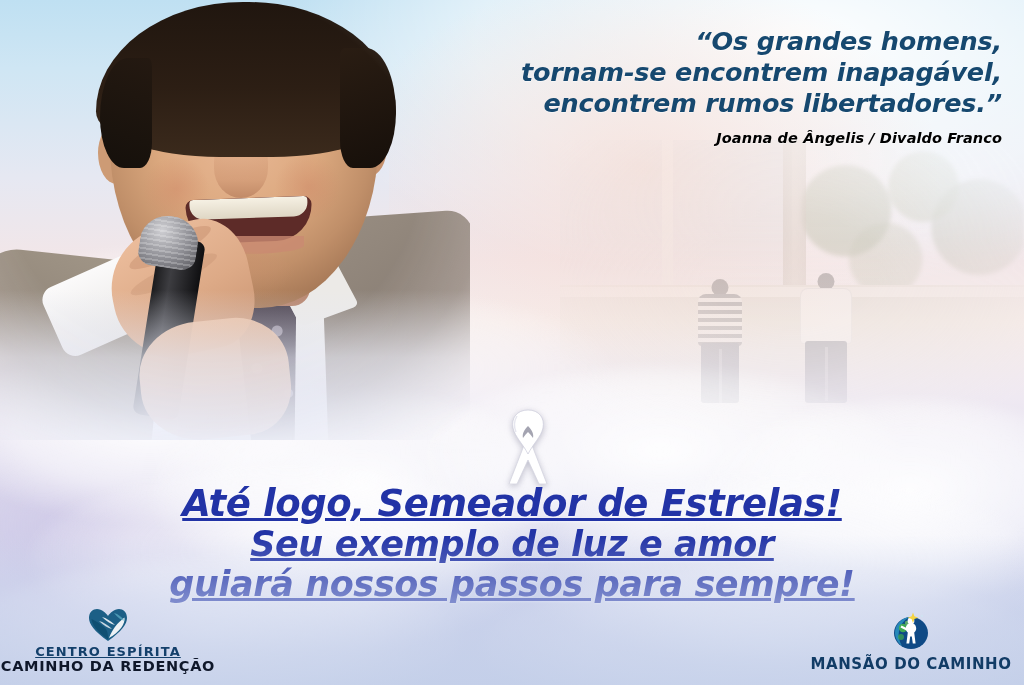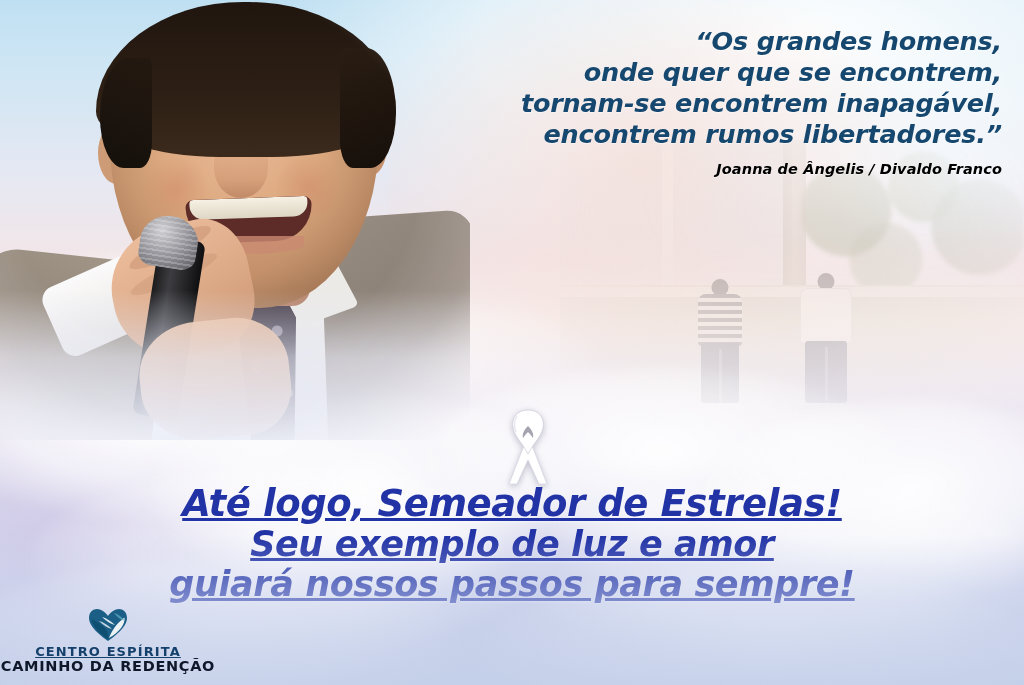--- a/index.html
+++ b/index.html
@@ -466,21 +466,20 @@
     <div class="p-cuff"></div>
     <div class="p-hand"></div>
     <div class="p-mic"></div>
     <div class="p-mic-head"></div>
     <div class="p-hand2"></div>
     <div class="portrait-fog"></div>
   </div>
 
   <div class="quote-block">
     <div class="quote-line">“Os grandes homens,</div>
-    <div class="quote-line">onde quer que se encontrem,</div>
     <div class="quote-line">tornam-se encontrem inapagável,</div>
     <div class="quote-line">encontrem rumos libertadores.”</div>
     <div class="quote-attr">Joanna de Ângelis / Divaldo Franco</div>
   </div>
 
   <div class="ribbon-wrap">
     <svg class="ribbon-svg" width="62" height="76" viewBox="0 0 62 76" aria-hidden="true">
       <path d="M31 27 L12 76 L20 76 L31 52 L42 76 L50 76 Z" fill="#ffffff" stroke="#d4d4e0" stroke-width="0.8"></path>
       <path d="M31 2 C20 2 14 10 16 20 C18 29 26 36 31 46
                C36 36 44 29 46 20 C48 10 42 2 31 2 Z" fill="#ffffff" stroke="#cfcfdd" stroke-width="0.8"></path>
@@ -504,14 +503,31 @@
       <path d="M20 31.5 C9 23.5 4 17 3.5 11 C8 13 13 16 17 20 C19 22 20 25 20 31.5 Z" fill="#0f4f72"></path>
       <path d="M21 30 C24 22 29 15 36.5 9.5 C37.5 16 31.5 24 21 30 Z" fill="#ffffff" opacity="0.92"></path>
       <path d="M14 9 C18 10 23 13 27 17 C23 16 18 13 14 9 Z" fill="#ffffff" opacity="0.85"></path>
       <path d="M11 13 C15 14 20 17 24 21 C20 20 15 17 11 13 Z" fill="#ffffff" opacity="0.75"></path>
       <path d="M26 5 C30 6 34 9 37 13 C33 12 29 9 26 5 Z" fill="#5fb0c8" opacity="0.7"></path>
     </svg>
     <div class="logo-text-sm">CENTRO ESPÍRITA</div>
     <div class="logo-text-lg">CAMINHO DA REDENÇÃO</div>
   </div>
 
+  <div class="logo logo-right">
+    <svg class="logo-mark" width="44" height="42" viewBox="0 0 44 42" aria-hidden="true">
+      <ellipse cx="22" cy="23" rx="17" ry="16" fill="#0f4a86"></ellipse>
+      <path d="M22 7 C13 7 6 14 6 23 C6 28 9 33 13 36 C10 31 9 26 10 21 C12 13 17 8 22 7 Z" fill="#2a8fbf" opacity="0.9"></path>
+      <circle cx="14" cy="18" r="4.2" fill="#49b84a" opacity="0.85"></circle>
+      <circle cx="12" cy="27" r="3" fill="#3fa84a" opacity="0.7"></circle>
+      <circle cx="18" cy="13" r="2.2" fill="#7fd25e" opacity="0.7"></circle>
+      <path d="M22 13 C19 13 16.8 15.4 16.8 18.4 C16.8 20.1 17.6 21.6 18.8 22.6
+               L17.4 33.5 L20.2 33.5 L21.2 26.5 L22.8 26.5 L23.8 33.5 L26.6 33.5
+               L25.2 22.6 C26.4 21.6 27.2 20.1 27.2 18.4 C27.2 15.4 25 13 22 13 Z" fill="#ffffff"></path>
+      <path d="M17.5 20.5 L11.5 17.5 L12.5 15.5 L18.5 18.5 Z" fill="#ffffff"></path>
+      <circle cx="22" cy="11" r="3.4" fill="#ffffff"></circle>
+      <path d="M24 2.5 L25.4 6.3 L29.2 7.7 L25.4 9.1 L24 12.9 L22.6 9.1 L18.8 7.7 L22.6 6.3 Z" fill="#f5d442"></path>
+      <circle cx="33" cy="6" r="1.1" fill="#cfe4f2"></circle>
+    </svg>
+    <div class="logo-text-right">MANSÃO DO CAMINHO</div>
+  </div>
 
 </div>
 
 </body></html>

